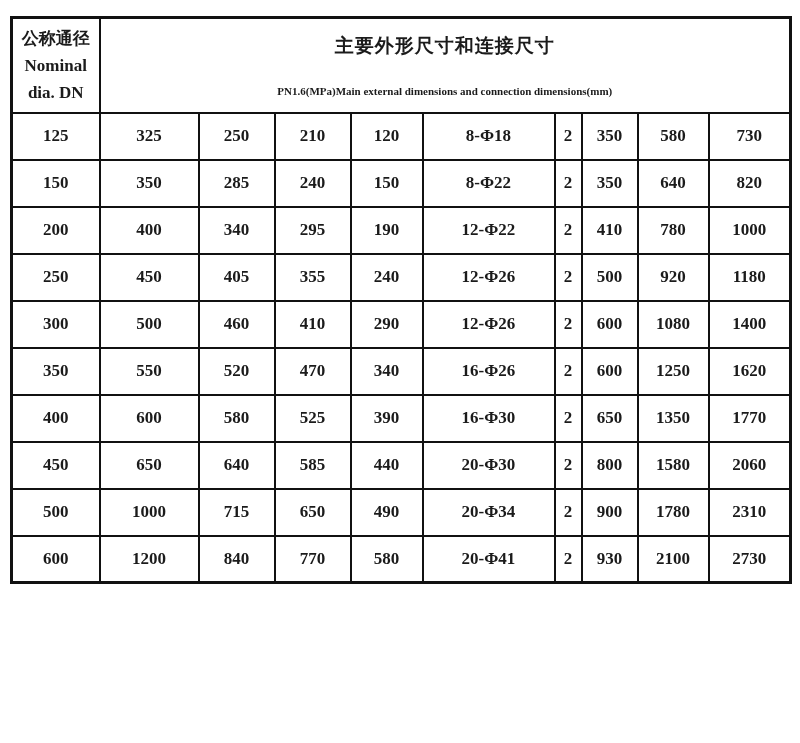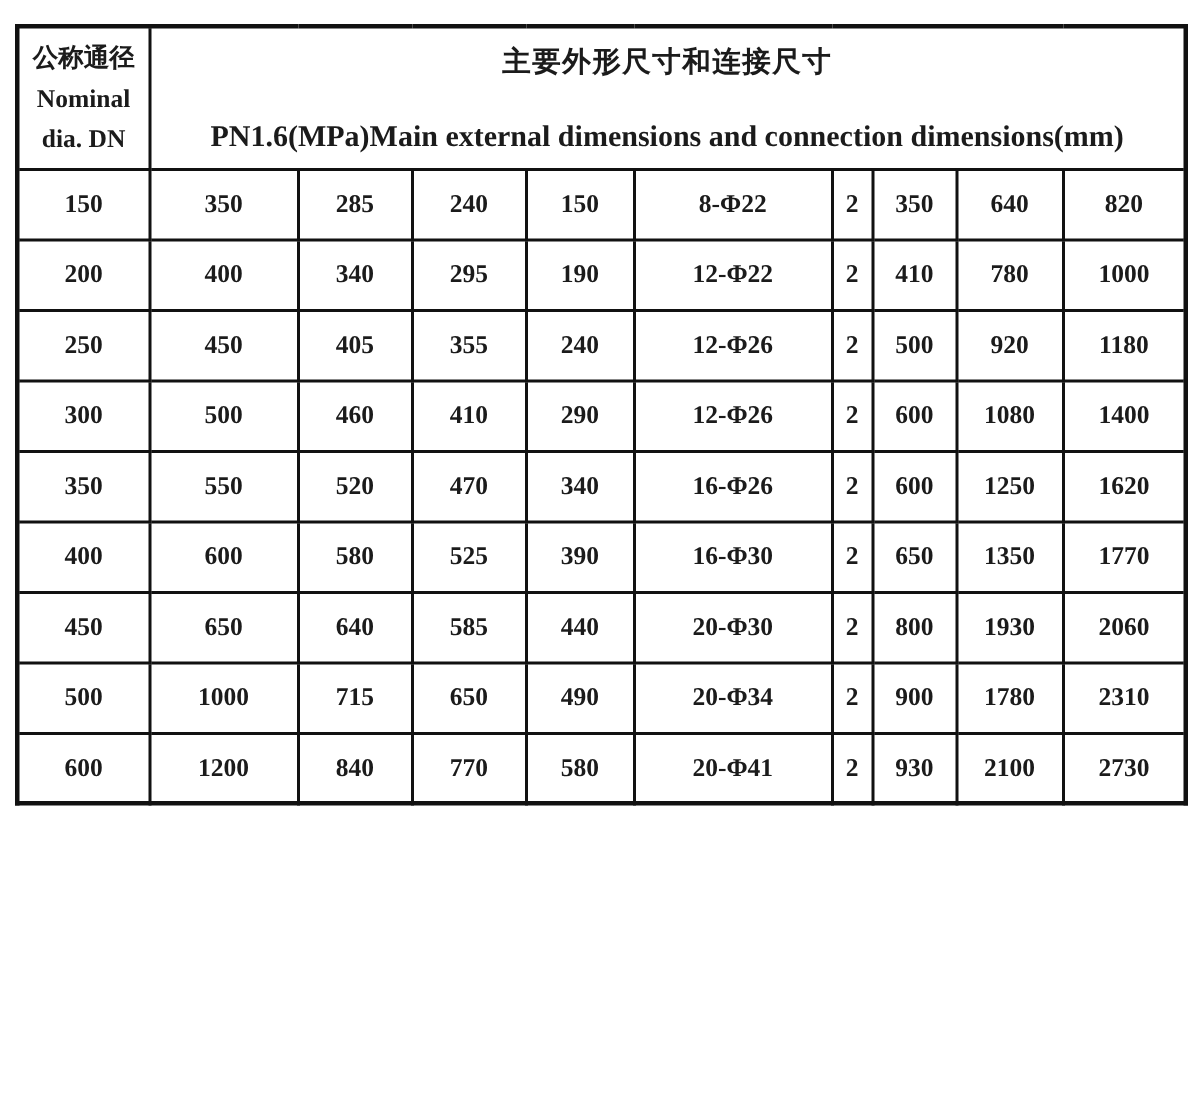--- a/index.html
+++ b/index.html
@@ -47,21 +47,21 @@
   th.title-cell { padding: 4px 6px; }
   .cn-title {
     font-family: Liberation Serif, serif;
     font-weight: bold;
     font-size: 19px;
     letter-spacing: 1px;
     margin-bottom: 26px;
   }
   .en-subtitle {
     font-weight: bold;
-    font-size: 20px;
+    font-size: 11px;
   }
 </style>
 </head>
 <body>
 
 <div class="page">
   <table class="spec">
     <colgroup>
       <col style="width:88px">
         <col style="width:99px">
@@ -82,20 +82,32 @@
           <div>dia. DN</div>
         </th>
         <th class="title-cell" colspan="9">
           <div class="cn-title">主要外形尺寸和连接尺寸</div>
           <div class="en-subtitle">PN1.6(MPa)Main external dimensions and connection dimensions(mm)</div>
         </th>
       </tr>
     </thead>
     <tbody id="table-body">
         <tr>
+          <td>125</td>
+          <td>325</td>
+          <td>250</td>
+          <td>210</td>
+          <td>120</td>
+          <td>8-Φ18</td>
+          <td>2</td>
+          <td>350</td>
+          <td>580</td>
+          <td>730</td>
+        </tr>
+        <tr>
           <td>150</td>
           <td>350</td>
           <td>285</td>
           <td>240</td>
           <td>150</td>
           <td>8-Φ22</td>
           <td>2</td>
           <td>350</td>
           <td>640</td>
           <td>820</td>
@@ -162,21 +174,21 @@
         </tr>
         <tr>
           <td>450</td>
           <td>650</td>
           <td>640</td>
           <td>585</td>
           <td>440</td>
           <td>20-Φ30</td>
           <td>2</td>
           <td>800</td>
-          <td>1930</td>
+          <td>1580</td>
           <td>2060</td>
         </tr>
         <tr>
           <td>500</td>
           <td>1000</td>
           <td>715</td>
           <td>650</td>
           <td>490</td>
           <td>20-Φ34</td>
           <td>2</td>

